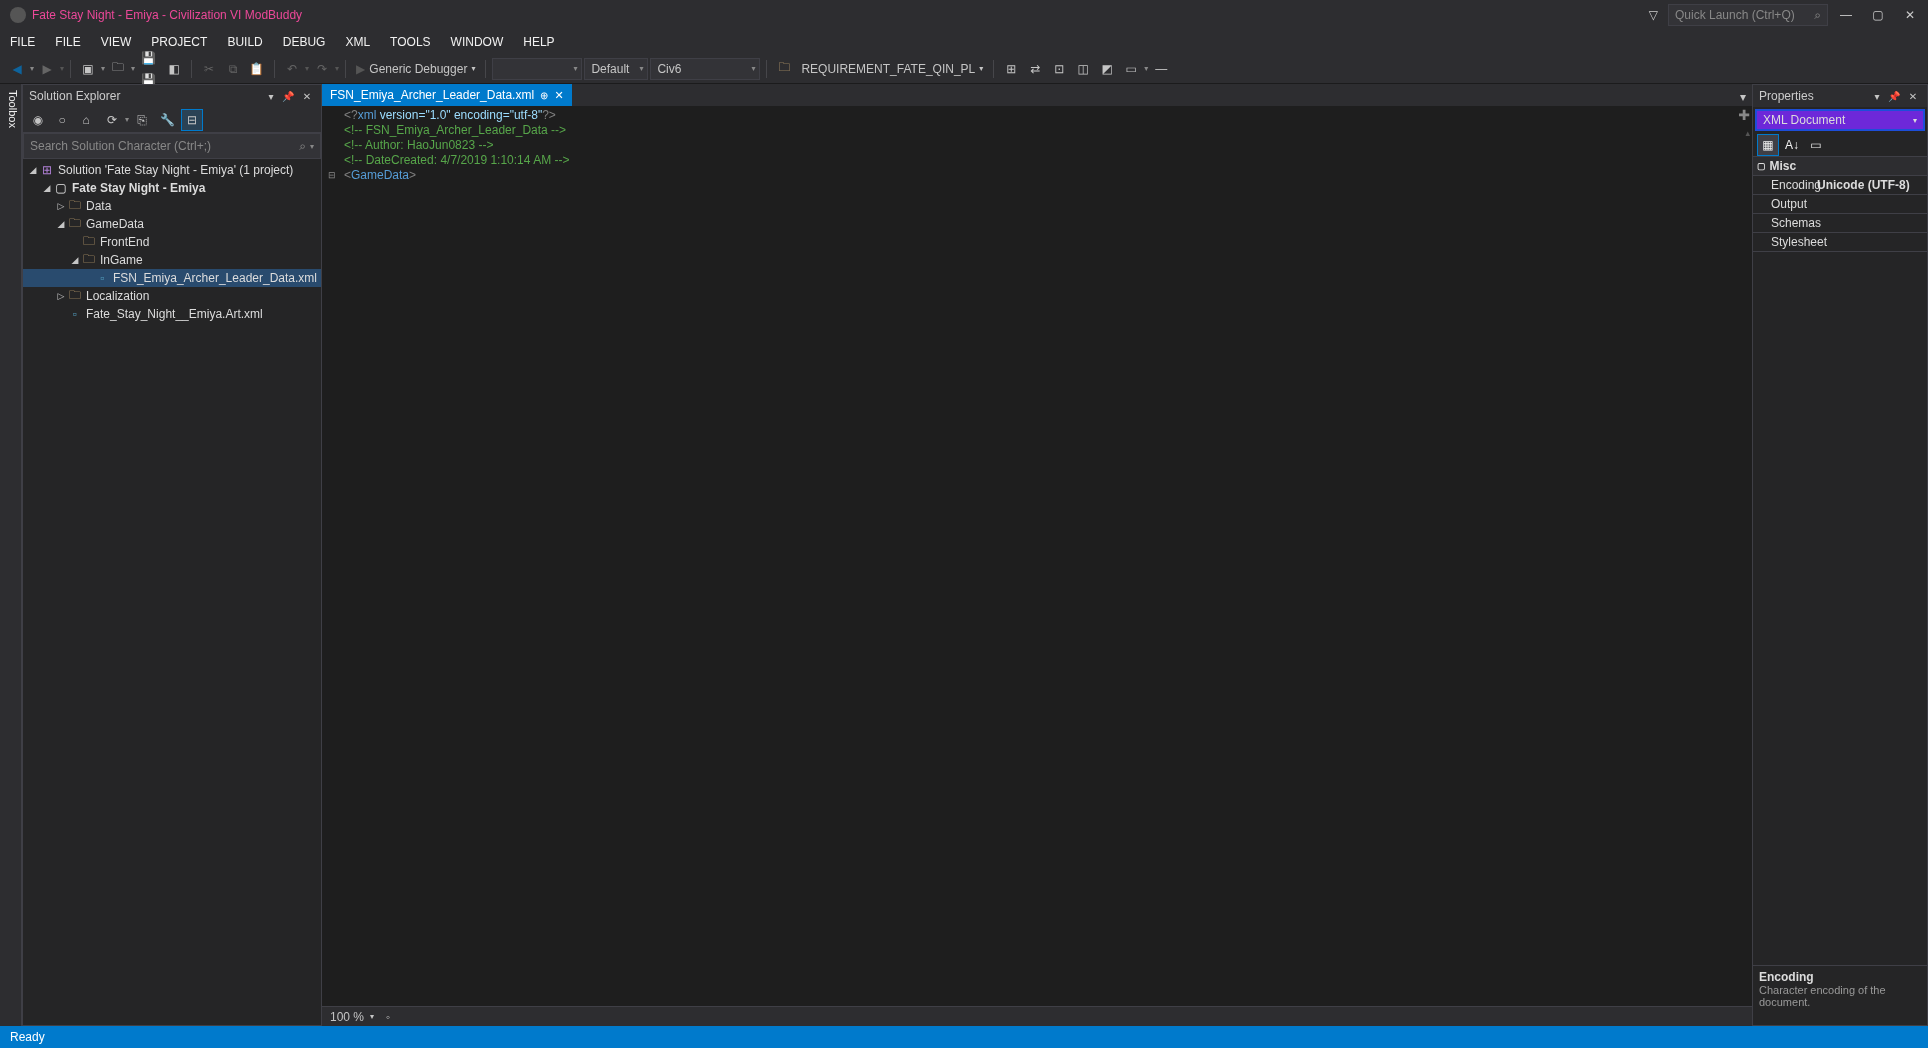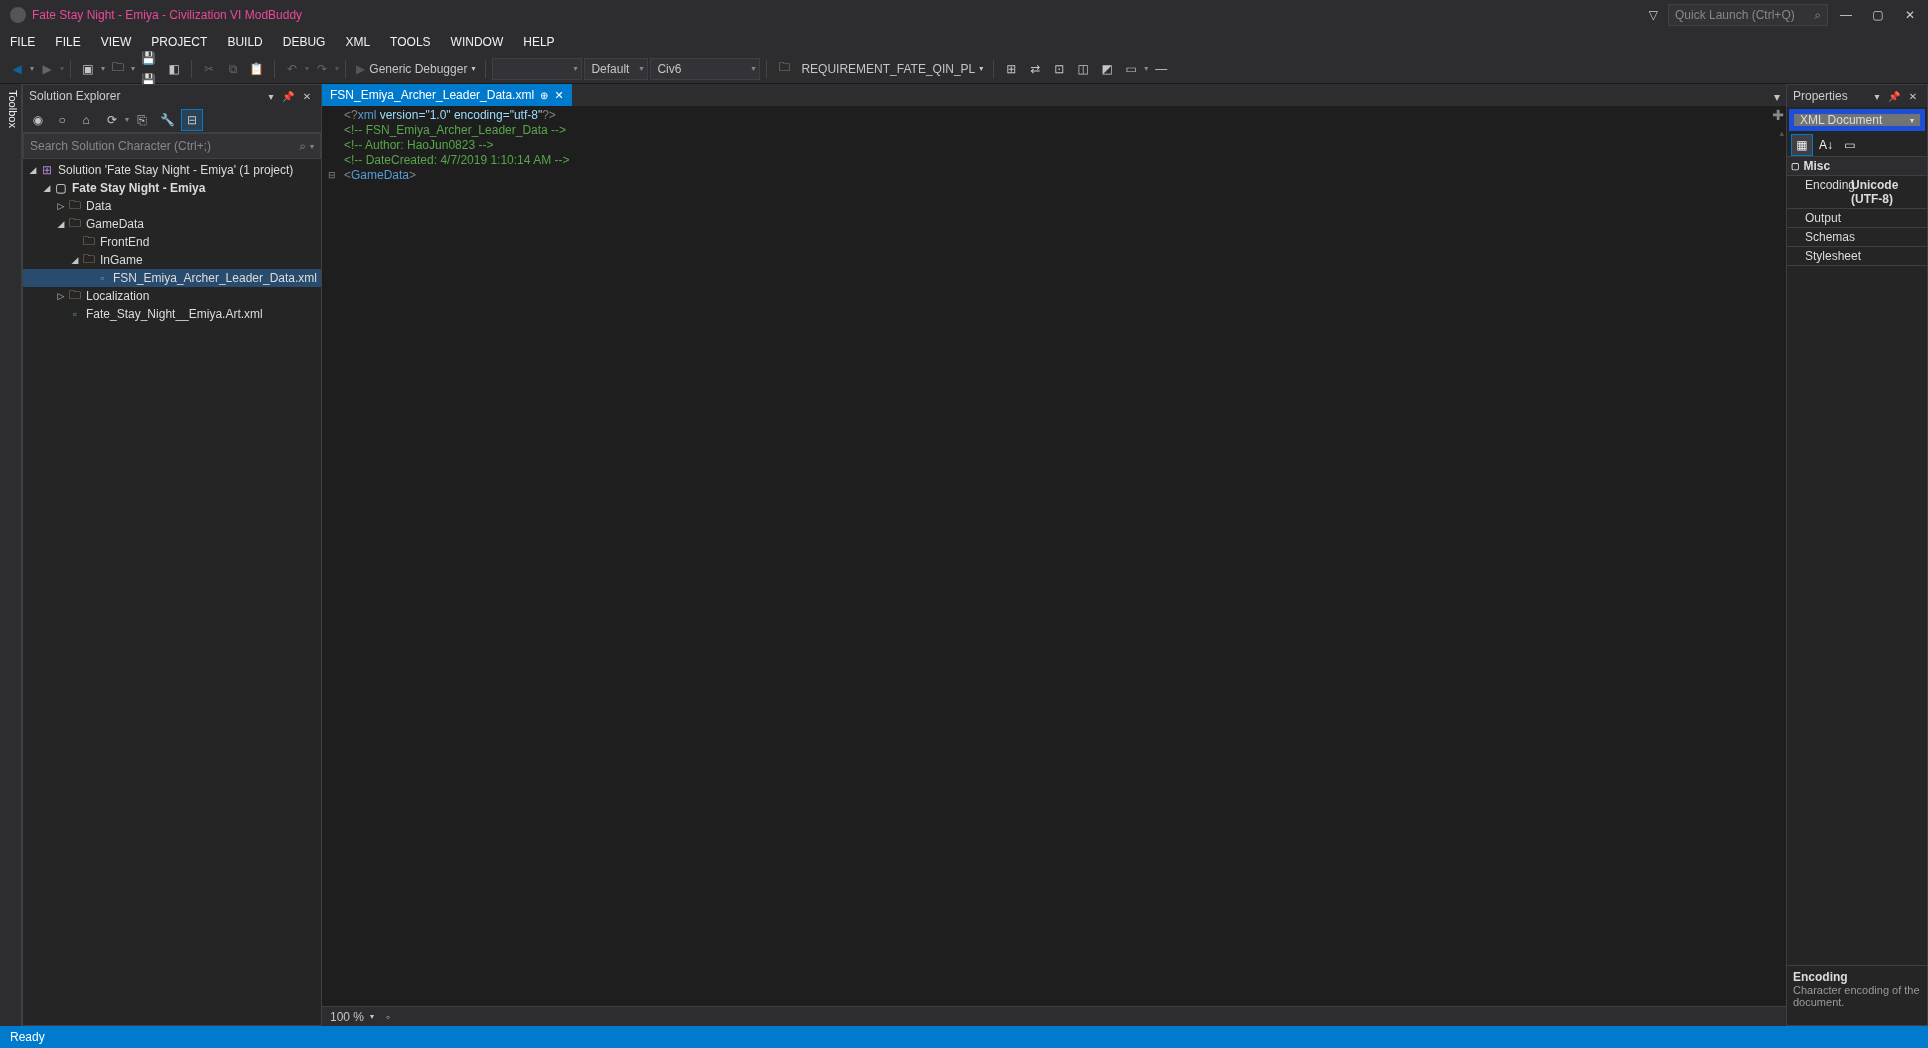--- a/index.html
+++ b/index.html
@@ -71,22 +71,22 @@
 .xml-delim { color:#808080; }
 .xml-name { color:#569cd6; }
 .xml-attr { color:#9cdcfe; }
 .xml-comment { color:#57a64a; }
 .editor-status { height: 20px; background:#2d2d30; border-top:1px solid #3f3f46; display:flex; align-items:center; padding:0 8px; color:#c5c5c5; font-size:11px; gap:6px; }
 .editor-status .tri { font-size:8px; }
 .editor-add { position:absolute; right:2px; top:2px; color:#888; font-size:14px; }
 .editor-scroll-up { position:absolute; right:2px; top:20px; color:#555; font-size:9px; }
 
 
-.properties { width: 142px; }
-.prop-combo { height:22px; background:#737373; border:5px solid #1d4ed8; margin:2px; display:flex; align-items:center; padding:0 6px; color:#dcdcdc; position:relative; }
+.properties { width: 176px; }
+.prop-combo { height:22px; background:#6d28d9; border:2px solid #1d4ed8; margin:2px; display:flex; align-items:center; padding:0 6px; color:#dcdcdc; position:relative; }
 .prop-combo .tri { position:absolute; right:6px; font-size:8px; }
 .prop-toolbar { height:24px; display:flex; align-items:center; padding:0 4px; gap:2px; border-bottom:1px solid #3f3f46; }
 .prop-toolbar .tb { width:22px; height:22px; display:flex; align-items:center; justify-content:center; cursor:pointer; }
 .prop-toolbar .tb.active { background:#3f3f46; border:1px solid #007acc; }
 .prop-grid { flex:1; }
 .prop-cat { background:#2d2d30; color:#dcdcdc; font-weight:bold; padding:2px 4px; display:flex; align-items:center; gap:4px; border-bottom:1px solid #3f3f46; }
 .prop-cat .arrow { font-size:9px; }
 .prop-row { display:flex; border-bottom:1px solid #3f3f46; }
 .prop-row .k { width: 60px; padding:2px 6px 2px 18px; color:#dcdcdc; }
 .prop-row .v { flex:1; padding:2px 4px; color:#dcdcdc; font-weight:bold; }

